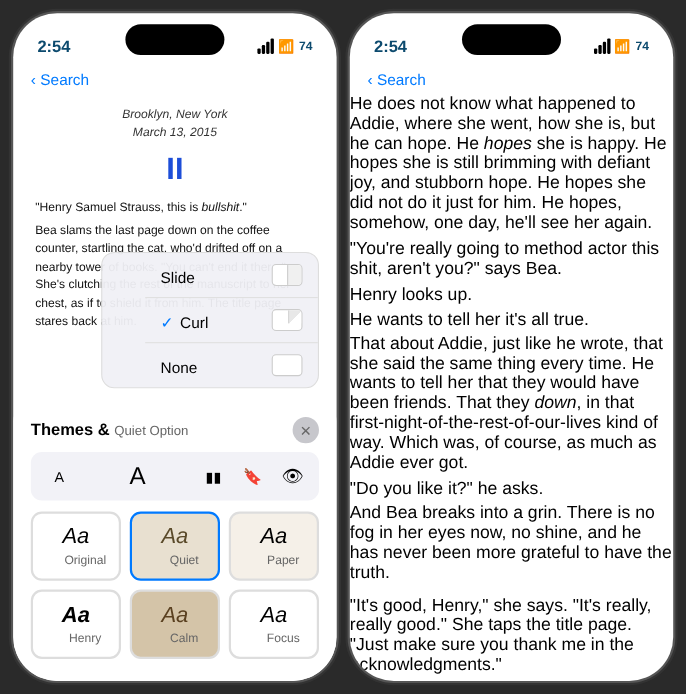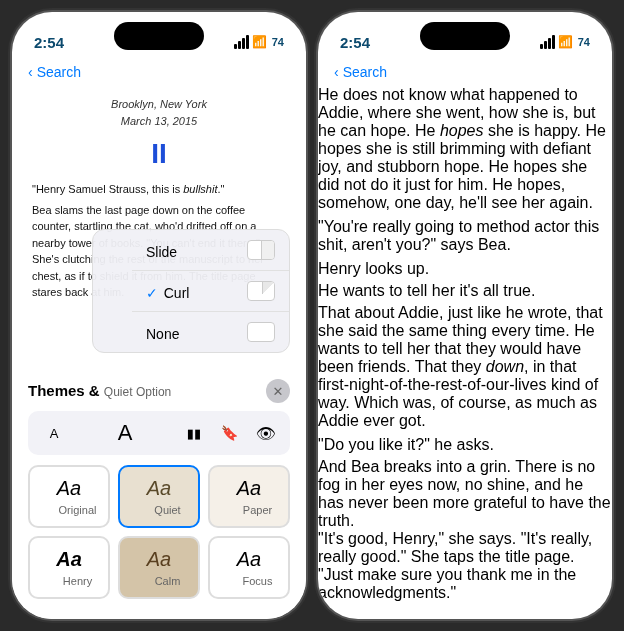--- a/index.html
+++ b/index.html
@@ -401,20 +401,20 @@
       <span style="color:#007AFF">Search</span>
     </div>
 
     <div class="reading-content">
       <p style="margin-bottom:6px">He does not know what happened to Addie, where she went, how she is, but he can hope. He <em>hopes</em> she is happy. He hopes she is still brimming with defiant joy, and stubborn hope. He hopes she did not do it just for him. He hopes, somehow, one day, he'll see her again.</p>
       <p style="margin-bottom:6px">"You're really going to method actor this shit, aren't you?" says Bea.</p>
       <p style="margin-bottom:4px">Henry looks up.</p>
       <p style="margin-bottom:4px">He wants to tell her it's all true.</p>
       <p style="margin-bottom:6px">That about Addie, just like he wrote, that she said the same thing every time. He wants to tell her that they would have been friends. That they <em>down</em>, in that first-night-of-the-rest-of-our-lives kind of way. Which was, of course, as much as Addie ever got.</p>
       <p style="margin-bottom:4px">"Do you like it?" he asks.</p>
-      <p style="margin-bottom:0">And Bea breaks into a grin. There is no fog in her eyes now, no shine, and he has never been more grateful to have the truth.</p>
+      <p style="margin-bottom:12px">And Bea breaks into a grin. There is no fog in her eyes now, no shine, and he has never been more grateful to have the truth.</p>
       <p style="margin-bottom:4px">"It's good, Henry," she says. "It's really, really good." She taps the title page. "Just make sure you thank me in the acknowledgments."</p>
 
     </div>
 
   </div>
 
 </div>
 
 </body></html>

